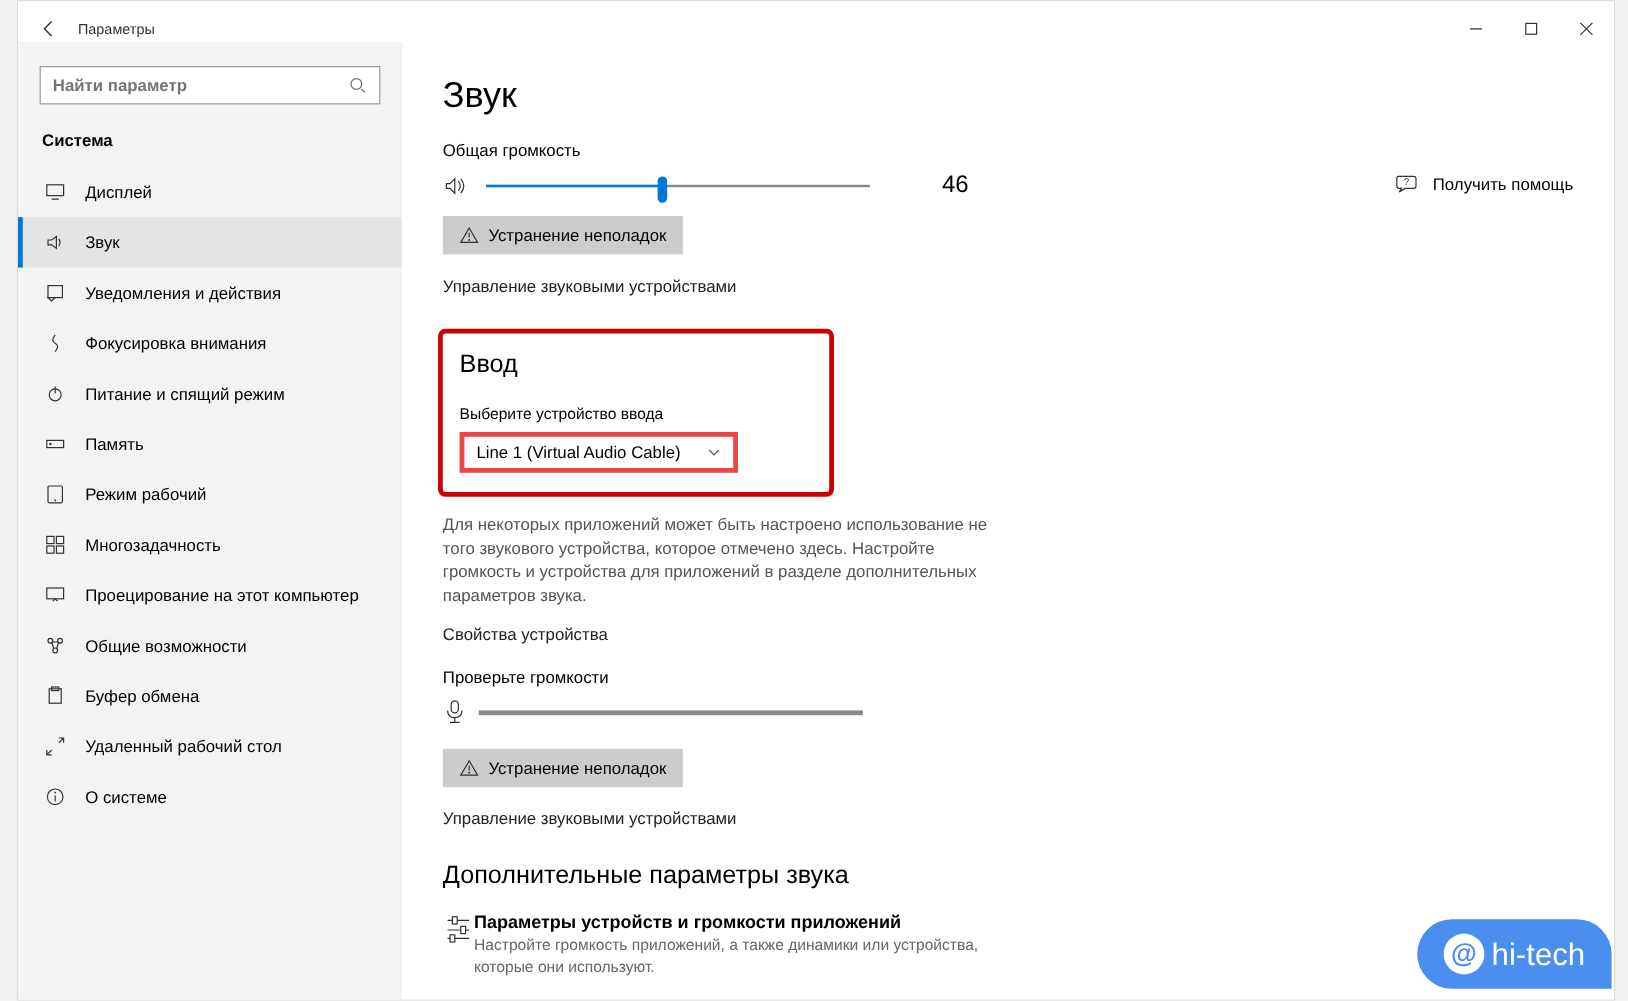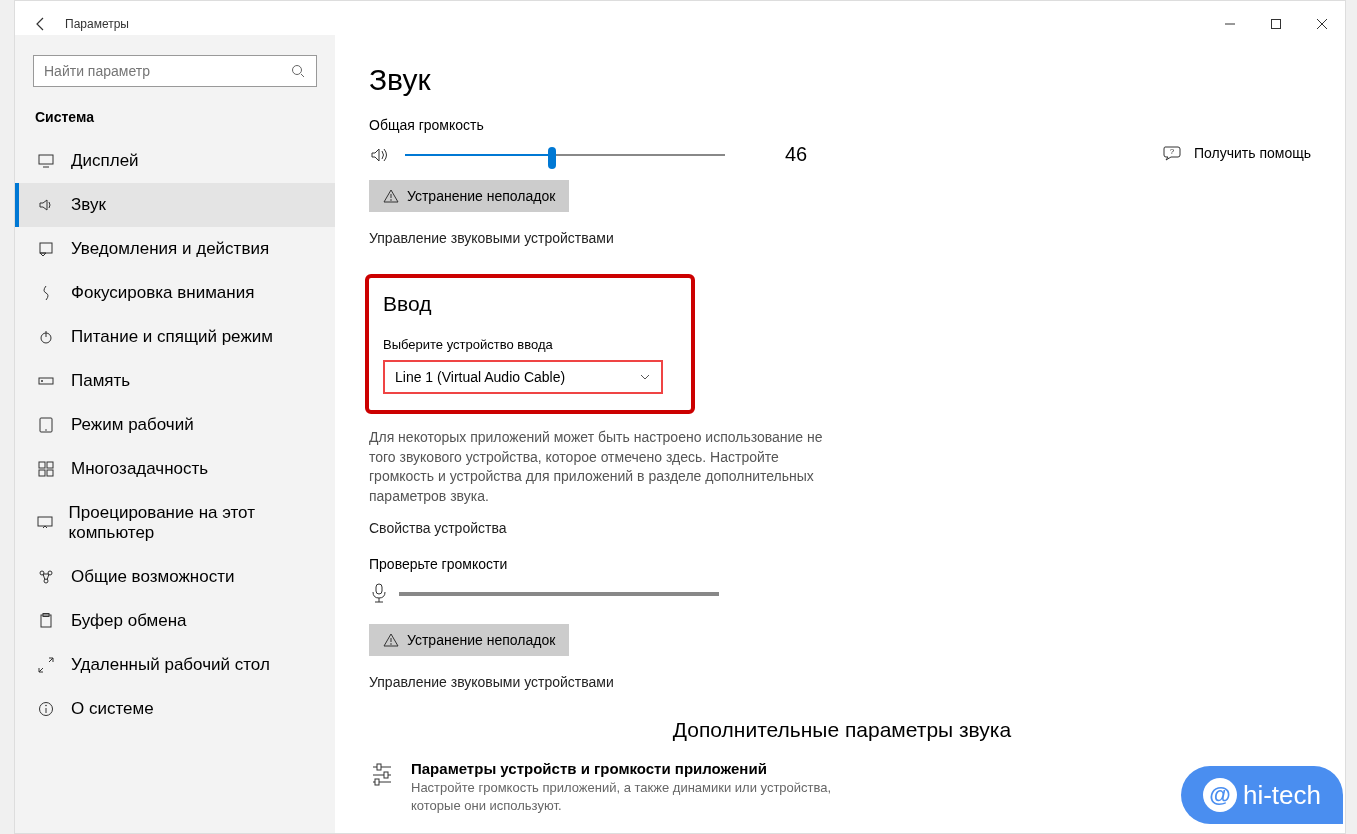--- a/index.html
+++ b/index.html
@@ -11,48 +11,48 @@
 .win-controls { margin-left: auto; display:flex; }
 .win-controls div { width: 46px; height: 34px; display:flex; align-items:center; justify-content:center; cursor:pointer; }
 .body { flex:1; display:flex; overflow:hidden; }
 .sidebar { width: 320px; background:#f3f3f3; padding: 0 0 0 0; overflow-y:auto; border-right:0; }
 .sidebar-inner { padding: 14px 0 14px 0; }
 .home-row { display:flex; align-items:center; padding: 8px 20px; cursor:pointer; }
 .home-row .icon { width: 20px; margin-right: 14px; display:flex; justify-content:center; }
 .home-row .lbl { font-size: 14px; }
 .search-wrap { padding: 6px 18px 12px 18px; }
 .search { width: 100%; height: 32px; border: 1px solid #999; background:#fff; padding: 0 10px; font-size: 14px; display:flex; align-items:center; justify-content:space-between; }
-.search input { border:none; outline:none; font-size:14px; flex:1; background:transparent; }
+.search input { border:none; outline:none; font-size:14px; flex:1; background:transparent;font-weight:bold; }
 .group-title { font-weight: 600; font-size: 14px; padding: 10px 20px 14px 20px; }
 .nav-item { display:flex; align-items:center; padding: 12px 20px 12px 16px; cursor:pointer; border-left: 4px solid transparent; }
 .nav-item.active { border-left-color: #0078d4; background:#e4e4e4; }
 .nav-item .icon { width: 22px; margin-right: 14px; display:flex; justify-content:center; color:#333; }
-.nav-item .lbl { font-size: 17px; }
+.nav-item .lbl { font-size: 14px; }
 .main { flex:1; padding: 20px 30px 0 34px; overflow-y:auto; position:relative; }
 .page-title { font-size: 30px; font-weight: 400; margin: 8px 0 20px 0; }
 .section-label { font-size: 14px; margin-bottom: 10px; }
 .volume-row { display:flex; align-items:center; margin-bottom: 14px; }
 .vol-icon { width: 26px; margin-right: 10px; }
 .slider { flex: 0 0 320px; height: 20px; position:relative; }
 .slider-track { position:absolute; top:9px; left:0; right:0; height:2px; background:#888; }
 .slider-fill { position:absolute; top:9px; left:0; height:2px; background:#0078d4; }
 .slider-thumb { position:absolute; top:2px; width:8px; height:22px; background:#0078d4; border-radius:4px; transform:translateX(-4px); }
 .vol-value { font-size: 20px; margin-left: 60px; }
 .gray-btn { display:inline-flex; align-items:center; background:#ccc; border:none; padding: 8px 14px; font-size: 14px; cursor:pointer; margin-bottom: 18px; }
 .gray-btn .bicon { margin-right: 8px; }
 .link-text { font-size: 14px; color:#222; margin-bottom: 28px; cursor:pointer; }
 .highlight-box { border: 4px solid #c00; border-radius: 6px; padding: 14px 14px 16px 14px; margin: 0 0 14px -4px; width: 330px; }
 .subheading { font-size: 21px; font-weight: 400; margin-bottom: 21px; }
 .field-label { font-size: 13px; margin-bottom: 8px; }
-.dropdown { width: 280px; height: 34px; border: 2px solid #ef4444; display:flex; align-items:center; justify-content:space-between; padding: 0 10px; cursor:pointer; font-size:14px; }
+.dropdown { width: 232px; height: 34px; border: 4px solid #ef4444; display:flex; align-items:center; justify-content:space-between; padding: 0 10px; cursor:pointer; font-size:14px; }
 .muted-p { font-size: 14px; color:#555; max-width: 460px; line-height: 1.4; margin-bottom: 14px; }
 .mic-row { display:flex; align-items:center; margin: 8px 0 18px 0; }
 .mic-bar { flex:0 0 320px; height:4px; background:#888; margin-left:10px; }
-.adv-heading { font-size: 21px; font-weight: 400; margin: 22px 0 18px 0; text-align: center; }
-.adv-row { display:flex; align-items:flex-start; gap:16px; }
+.adv-heading { font-size: 21px; font-weight: 400; margin: 22px 0 18px 0; }
+.adv-row { display:flex; align-items:flex-start; gap:0; }
 .adv-row .txts .t1 { font-size: 15px; font-weight:600; margin-bottom:2px; }
 .adv-row .txts .t2 { font-size: 13px; color:#666; max-width: 460px; line-height:1.35; }
 .help-pane { position:absolute; right: 34px; top: 108px; display:flex; align-items:center; gap:12px; cursor:pointer; }
 .help-pane .lbl { font-size: 14px; }
 .watermark { position:absolute; right: 14px; bottom: 10px; background:#4a8ef0; color:#fff; border-radius: 30px 30px 0 30px; padding: 12px 22px; font-size: 26px; font-weight:300; display:flex; align-items:center; gap:6px; }
 .watermark .at { background:#fff; color:#4a8ef0; border-radius:50%; width:34px; height:34px; display:flex; align-items:center; justify-content:center; font-weight:600; font-size:22px; }
 svg { display:block; }
 </style>
 </head>
 <body>

